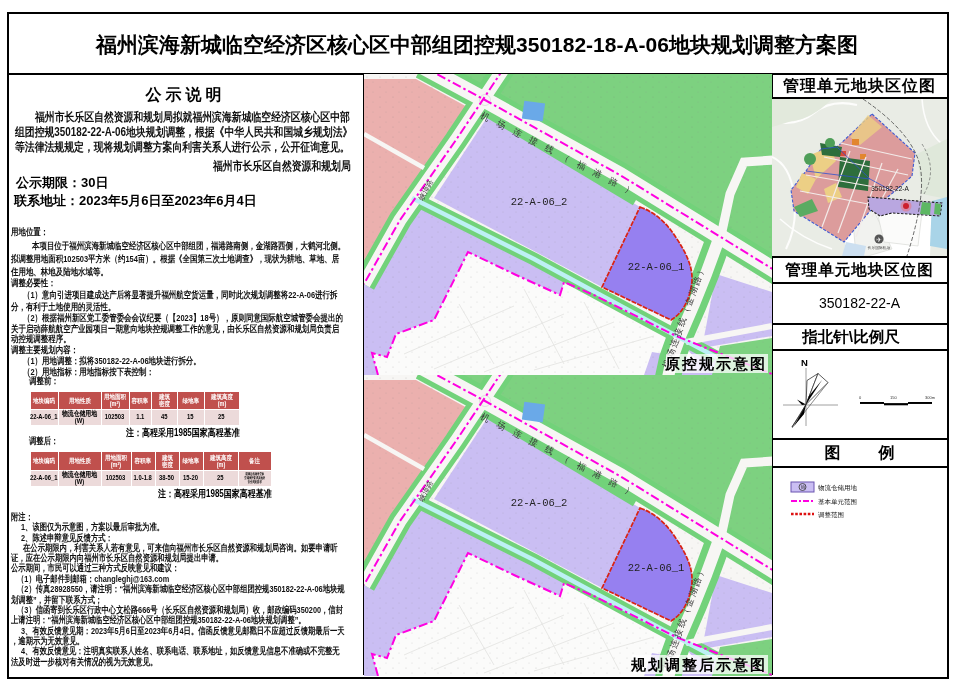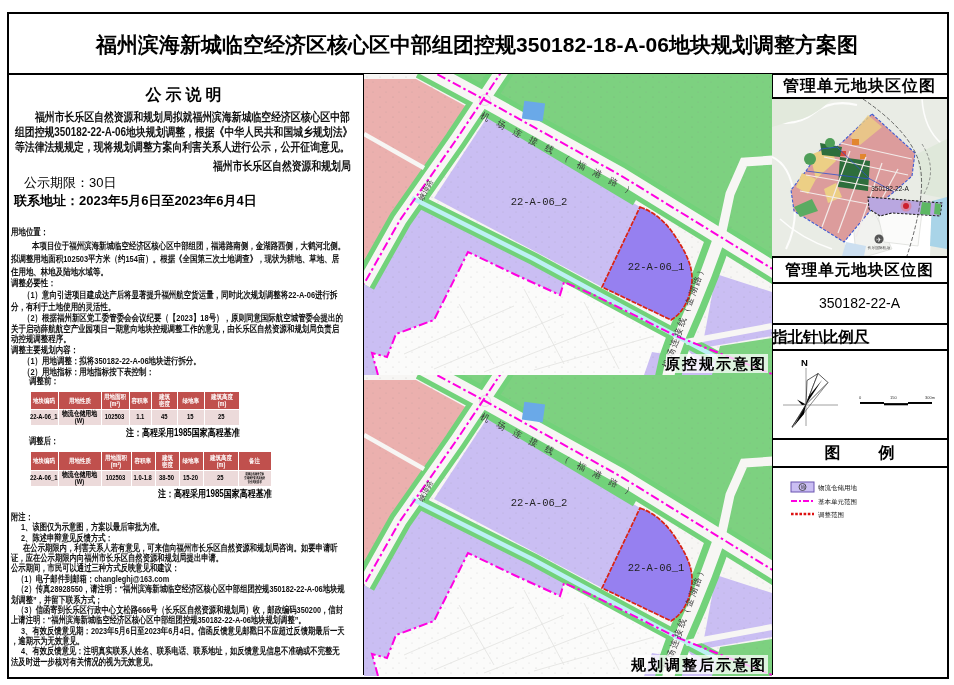--- a/index.html
+++ b/index.html
@@ -38,21 +38,21 @@
 
 <div class="abs" style="left:7px;top:31px;width:940px;text-align:center;font-size:21px;font-weight:bold;color:#000;">福州滨海新城临空经济区核心区中部组团控规350182-18-A-06地块规划调整方案图</div>
 
 <div class="abs" style="left:7px;top:85px;width:357px;text-align:center;font-size:16px;font-weight:bold;letter-spacing:4px;">公示说明</div>
 
 <div class="ln b0" style="left:35px;top:117px;">福州市长乐区自然资源和规划局拟就福州滨海新城临空经济区核心区中部</div>
 <div class="ln b0" style="left:15px;top:132px;">组团控规350182-22-A-06地块规划调整，根据《中华人民共和国城乡规划法》</div>
 <div class="ln b0" style="left:15px;top:147px;">等法律法规规定，现将规划调整方案向利害关系人进行公示，公开征询意见。</div>
 <div class="ln b0" style="left:213px;top:166px;">福州市长乐区自然资源和规划局</div>
 
-<div class="ln" style="left:24px;top:183px;font-size:13px;font-weight:normal;transform:translateY(-50%);">公示期限：30日</div>
+<div class="ln" style="left:16px;top:183px;font-size:13px;font-weight:bold;transform:translateY(-50%);">公示期限：30日</div>
 <div class="ln" style="left:14px;top:201px;font-size:13px;font-weight:bold;transform:translateY(-50%);">联系地址：2023年5月6日至2023年6月4日</div>
 
 <div class="b1" style="left:11px;top:232px;">用地位置：</div>
 <div class="b1" style="left:32px;top:246px;">本项目位于福州滨海新城临空经济区核心区中部组团，福港路南侧，金湖路西侧，大鹤河北侧。</div>
 <div class="b1" style="left:11px;top:259px;">拟调整用地面积102503平方米（约154亩）。根据《全国第三次土地调查》，现状为耕地、草地、居</div>
 <div class="b1" style="left:11px;top:272px;">住用地、林地及陆地水域等。</div>
 <div class="b1" style="left:11px;top:283px;">调整必要性：</div>
 <div class="b1" style="left:23px;top:295px;">（1）意向引进项目建成达产后将显著提升福州航空货运量，同时此次规划调整将22-A-06进行拆</div>
 <div class="b1" style="left:11px;top:307px;">分，有利于土地使用的灵活性。</div>
 <div class="b1" style="left:23px;top:318px;">（2）根据福州新区党工委管委会会议纪要（【2023】18号），原则同意国际航空城管委会提出的</div>
@@ -365,21 +365,21 @@
   <path d="M150,45 Q166,70 152,95" fill="none" stroke="#555" stroke-width="0.6" stroke-dasharray="3 2"></path>
 </svg>
 <div class="abs" style="left:772px;top:256px;width:175px;height:2px;background:#000;"></div>
 
 <div class="ln" style="left:772px;top:270px;width:175px;text-align:center;font-size:15.5px;font-weight:bold;transform:translateY(-50%);letter-spacing:1px;">管理单元地块区位图</div>
 <div class="abs" style="left:772px;top:282px;width:175px;height:2px;background:#000;"></div>
 
 <div class="ln" style="left:772px;top:303px;width:175px;text-align:center;font-size:14px;transform:translateY(-50%);">350182-22-A</div>
 <div class="abs" style="left:772px;top:323px;width:175px;height:2px;background:#000;"></div>
 
-<div class="ln" style="left:772px;top:337px;width:158px;font-size:15.5px;font-weight:bold;transform:translateY(-50%);text-decoration:underline;">指北针\比例尺</div>
+<div class="ln" style="left:772px;top:337px;width:158px;text-align:center;font-size:15.5px;font-weight:bold;transform:translateY(-50%);">指北针\比例尺</div>
 <div class="abs" style="left:772px;top:349px;width:175px;height:2px;background:#000;"></div>
 
 <svg class="abs" style="left:772px;top:351px;" width="175" height="87" viewBox="0 0 175 87">
 
   <line x1="11" y1="54" x2="66" y2="54" stroke="#888" stroke-width="0.8"></line>
   <line x1="34" y1="17" x2="34" y2="75" stroke="#888" stroke-width="0.8"></line>
   <text x="29" y="15" font-size="9.5" font-weight="bold" fill="#000">N</text>
 
   <line x1="56" y1="31.5" x2="20" y2="77" stroke="#555" stroke-width="0.7"></line>
   <polygon points="34,53.5 35,29.5 46,22.5" fill="#fff" stroke="#333" stroke-width="0.8"></polygon>

